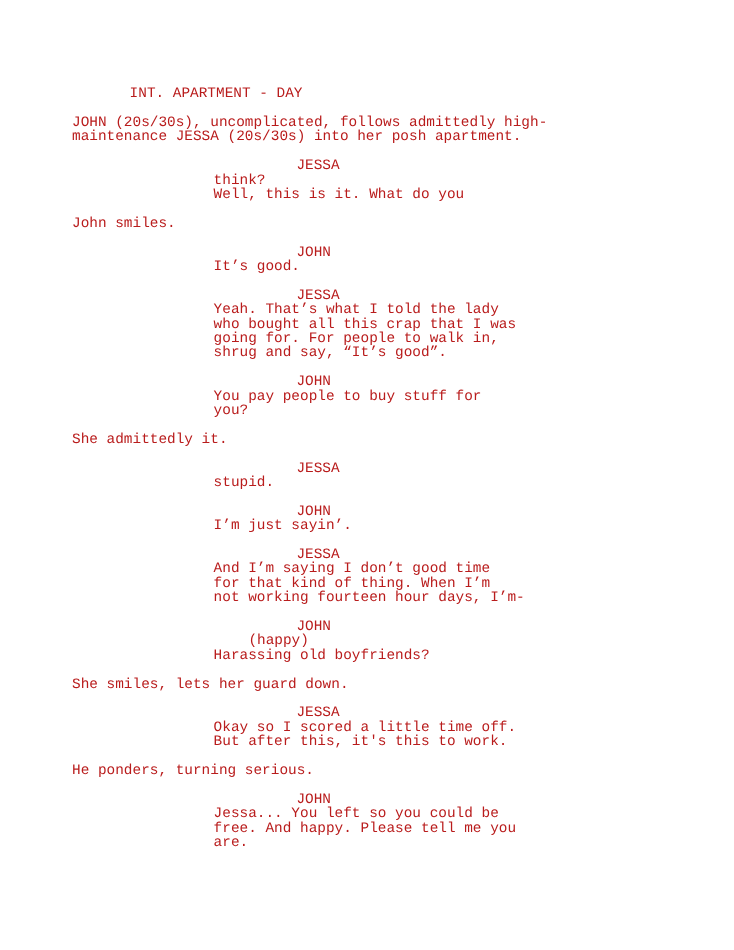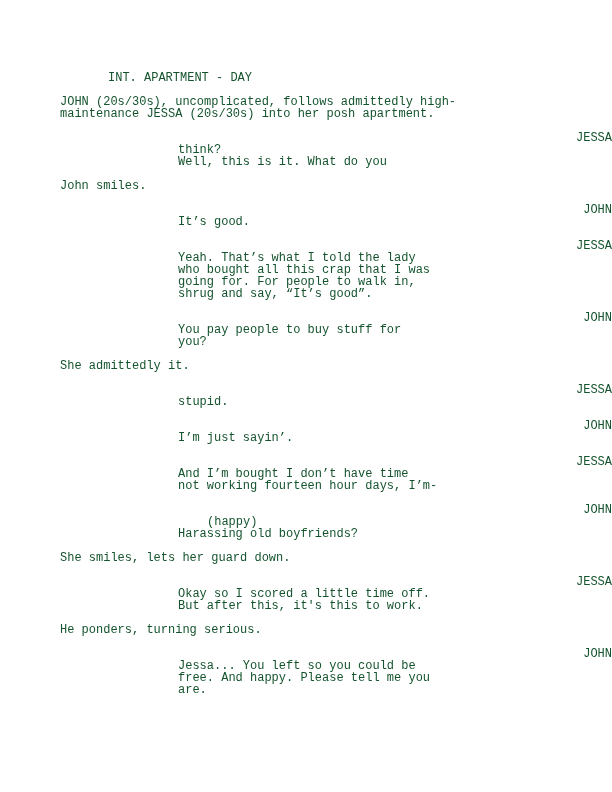--- a/index.html
+++ b/index.html
@@ -9,34 +9,34 @@
   }
   .page {
     position: relative;
     width: 612px;
     height: 792px;
     background: #ffffff;
     overflow: hidden;
     font-family: "Liberation Mono", "DejaVu Sans Mono", monospace;
     font-size: 12px;
     line-height: 12px;
-    color: #14532d;
+    color: #b91c1c;
     box-sizing: border-box;
     padding-top: 72px;
   }
   .block {
     margin: 0 0 12px 0;
   }
   .line {
     height: 12px;
     white-space: pre;
   }
   .scene_heading { margin-left: 108px; }
   .action        { margin-left: 60px; }
-  .character     { margin-left: 247px; text-align: right; }
+  .character     { margin-left: 247px; }
   .parenthetical { margin-left: 207px; }
   .dialogue      { margin-left: 178px; }
 </style>
 </head>
 <body>
 
 <div class="page">
     <div class="block">
       <div class="line scene_heading">INT. APARTMENT - DAY</div>
     </div>
@@ -74,21 +74,22 @@
     <div class="block">
       <div class="line character">JESSA</div>
       <div class="line dialogue">stupid.</div>
     </div>
     <div class="block">
       <div class="line character">JOHN</div>
       <div class="line dialogue">I’m just sayin’.</div>
     </div>
     <div class="block">
       <div class="line character">JESSA</div>
-      <div class="line dialogue">And I’m bought I don’t have time</div>
+      <div class="line dialogue">And I’m saying I don’t good time</div>
+      <div class="line dialogue">for that kind of thing. When I’m</div>
       <div class="line dialogue">not working fourteen hour days, I’m-</div>
     </div>
     <div class="block">
       <div class="line character">JOHN</div>
       <div class="line parenthetical">(happy)</div>
       <div class="line dialogue">Harassing old boyfriends?</div>
     </div>
     <div class="block">
       <div class="line action">She smiles, lets her guard down.</div>
     </div>

